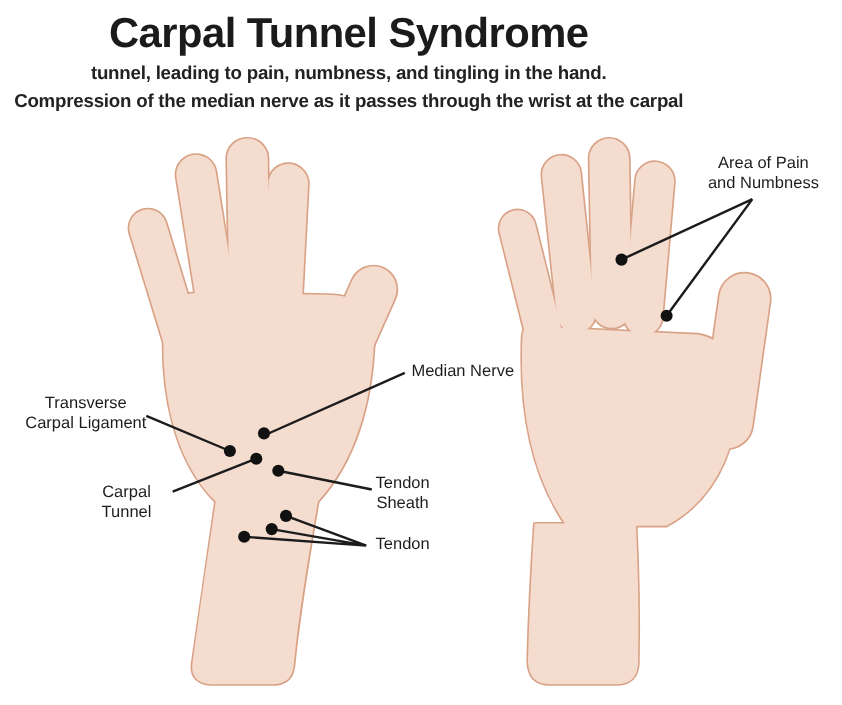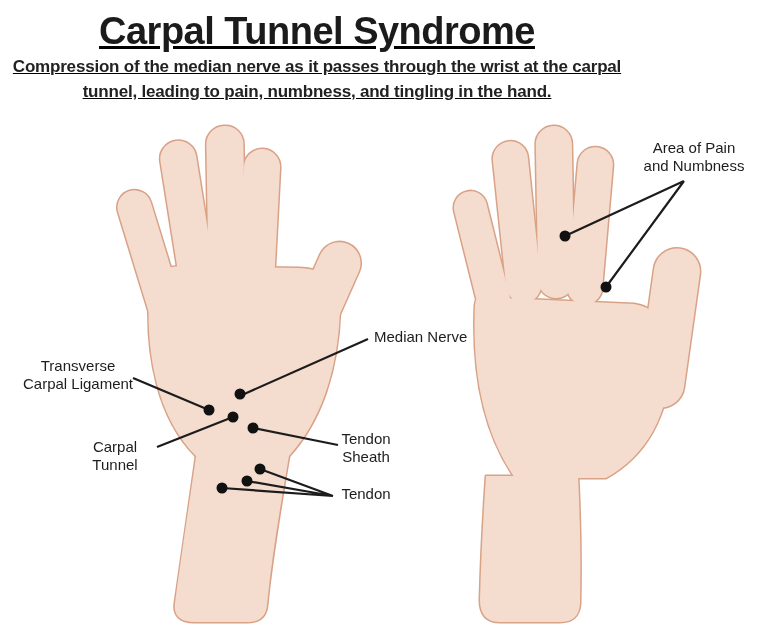--- a/index.html
+++ b/index.html
@@ -1,35 +1,35 @@
 <!DOCTYPE html>
 <html><head>
 <meta charset="utf-8">
 <style>
   html,body{margin:0;padding:0;background:#ffffff;}
   body{width:765px;height:641px;position:relative;overflow:hidden;
        font-family:"Liberation Sans",sans-serif;}
-  .header{position:absolute;top:0;left:0;width:634px;text-align:center;z-index:5;text-decoration:underline;}
+  .header{position:absolute;top:0;left:0;width:634px;text-align:center;z-index:5;}
   .header h1{margin:10px 0 2px 0;font-size:38px;font-weight:800;letter-spacing:-.5px;color:#1b1b1b;}
   .header p{margin:0;font-size:17px;font-weight:700;letter-spacing:-.2px;color:#222222;line-height:1.45;}
   svg{position:absolute;top:0;left:0;}
   .hand-outline{fill:#f4dcce;stroke:#d9a287;stroke-width:3;stroke-linejoin:round;}
   .hand-fill{fill:#f4dcce;}
   .leader{stroke:#1c1c1c;stroke-width:2.2;fill:none;}
   .dot{fill:#111111;}
   .lbl{font-family:"Liberation Sans",sans-serif;font-size:15px;fill:#1d1d1d;}
   .mid{text-anchor:middle;}
 </style>
 </head>
 <body>
 
 <div class="header">
   <h1>Carpal Tunnel Syndrome</h1>
+  <p>tunnel, leading to pain, numbness, and tingling in the hand.</p>
   <p>Compression of the median nerve as it passes through the wrist at the carpal</p>
-  <p>tunnel, leading to pain, numbness, and tingling in the hand.</p>
 </div>
 
 <svg width="765" height="641" viewBox="0 0 765 641">
   <defs>
 
     <g id="Lh">
       <path d="M 197,450 C 189,504 181,558 175,603 C 173,616 181,622 194,622 L 247,622 C 260,622 266,616 267,605 C 272,554 281,503 290,450 Z"></path>
       <rect x="-17" y="-70" width="34" height="140" rx="17" transform="translate(150,258) rotate(-17)"></rect>
       <rect x="-18" y="-80" width="36" height="160" rx="18" transform="translate(188,220) rotate(-9)"></rect>
       <rect x="-18.5" y="-84" width="37" height="168" rx="18" transform="translate(226,210) rotate(-1)"></rect>

